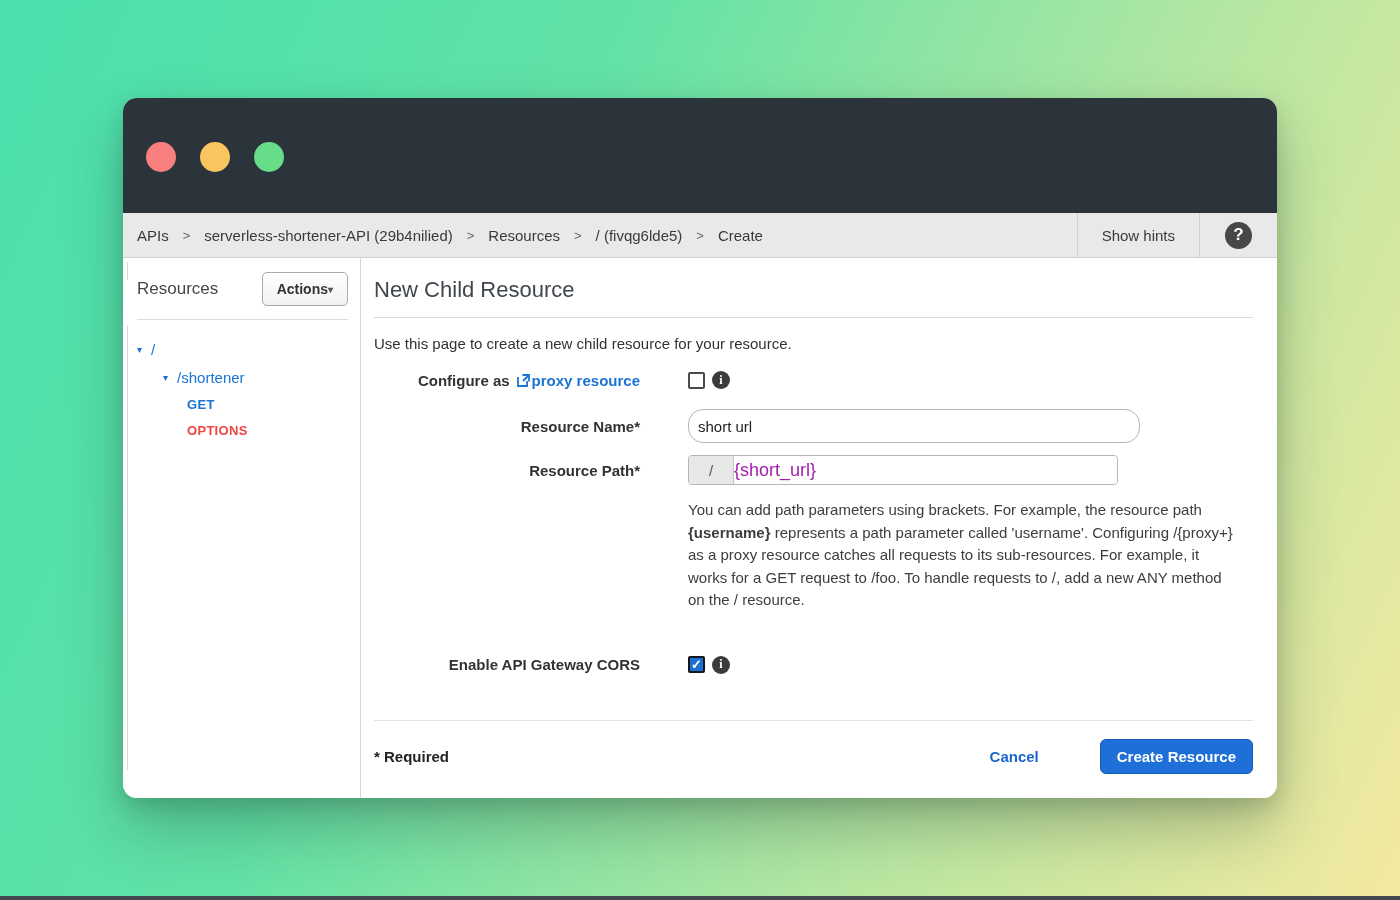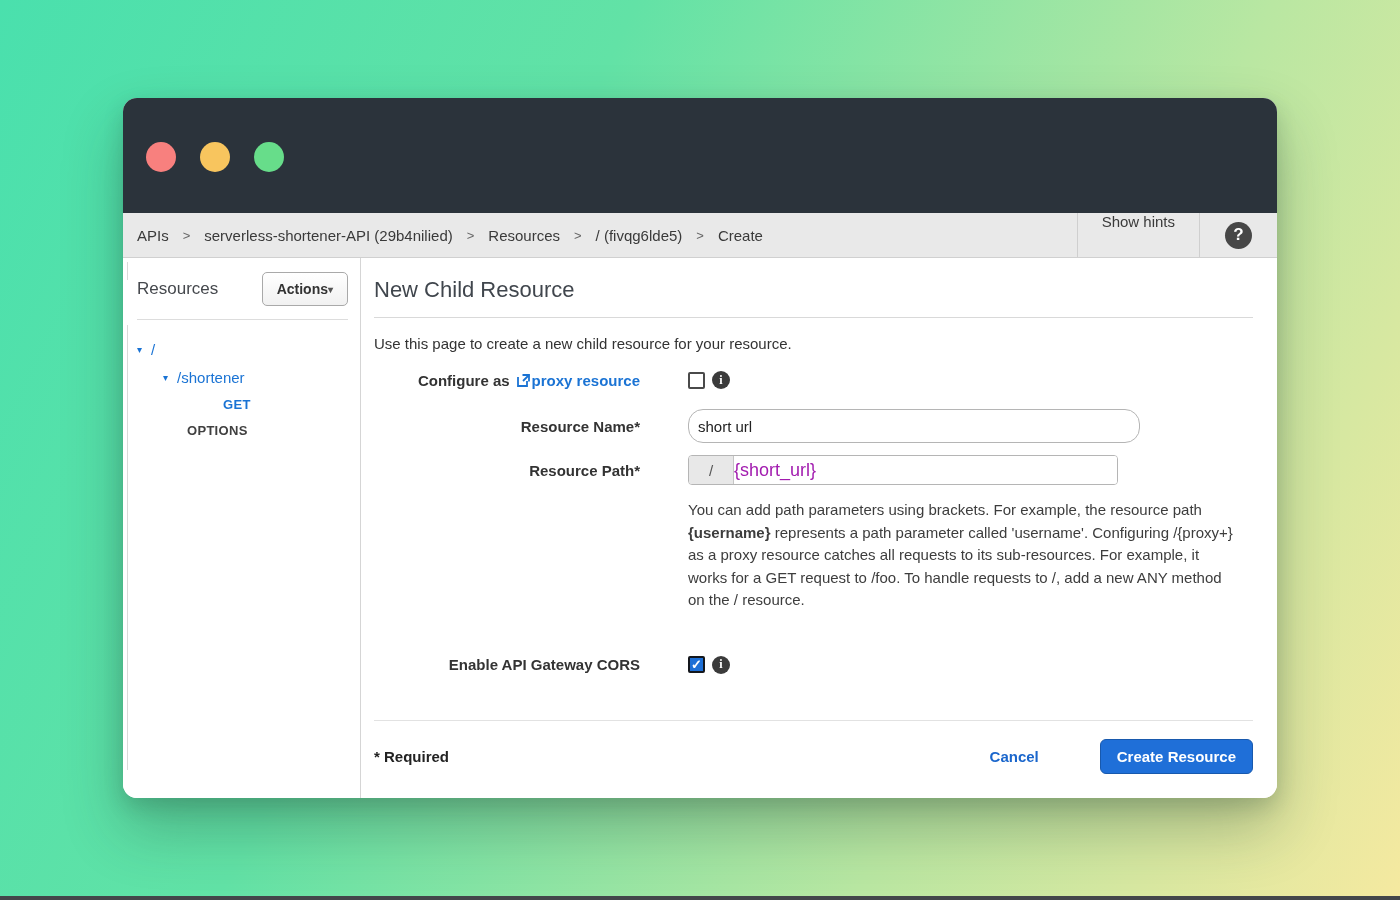--- a/index.html
+++ b/index.html
@@ -19,43 +19,43 @@
   .titlebar{height:115px;background:#2b333b;flex:none;position:relative;}
   .light{position:absolute;top:142px;width:30px;height:30px;border-radius:50%;top:44px;}
   .light.red{left:23px;background:#f8807e;}
   .light.yellow{left:77px;background:#f8c55e;}
   .light.green{left:131px;background:#67dd8a;}
 
   .crumbbar{height:45px;background:#e9e9e9;border-bottom:1px solid #d0d0d0;display:flex;align-items:stretch;flex:none;font-size:15px;color:#3a3a3a;}
   .crumbs{display:flex;align-items:center;gap:14px;padding-left:14px;flex:1;}
   .crumb{cursor:default;}
   .crumb-sep{color:#666;font-size:13px;}
-  .hints{display:flex;padding:0 24px;border-left:1px solid #cfcfcf;color:#3a3a3a;}
+  .hints{display:flex;align-items:center;padding:0 24px;border-left:1px solid #cfcfcf;color:#3a3a3a;}
   .helpbox{display:flex;align-items:center;padding:0 25px;border-left:1px solid #cfcfcf;}
   .help-icon{width:27px;height:27px;border-radius:50%;background:#474747;color:#fff;font-weight:bold;font-size:17px;display:flex;align-items:center;justify-content:center;}
 
   .content{flex:1;display:flex;min-height:0;position:relative;background:#fff;}
   .edge-line{position:absolute;width:1px;background:#d9d9d9;left:4px;}
   .edge-line.seg1{top:4px;height:18px;}
   .edge-line.seg2{top:67px;height:445px;}
 
   .sidebar{width:237px;flex:none;padding:14px 12px 0 14px;position:relative;}
   .side-head{display:flex;align-items:center;justify-content:space-between;padding-bottom:13px;border-bottom:1px solid #ddd;}
   .side-title{font-size:17px;color:#45484d;}
   .actions-btn{display:inline-flex;align-items:center;background:linear-gradient(#ffffff,#f1f1f1);border:1px solid #a9a9a9;border-radius:5px;padding:8px 14px;font-size:14px;font-weight:bold;color:#333;cursor:pointer;}
   .caret{font-size:10px;color:#555;}
   .tree{margin-top:21px;}
   .tree-row{display:flex;align-items:center;gap:9px;margin-bottom:11px;cursor:pointer;}
   .tree-caret{color:#1a73d4;font-size:10px;}
   .tree-link{color:#1a73d4;font-size:15px;}
   .indent1{padding-left:26px;}
   .indent2{padding-left:50px;}
   .method{font-size:13px;font-weight:bold;letter-spacing:.3px;}
-  .method.get{color:#1a73d4;margin-left:36px;}
-  .method.options{color:#404040;text-align:center;}
+  .method.get{color:#1a73d4;}
+  .method.options{color:#ef4444;text-align:center;}
 
   .vdivider{width:1px;background:#d5d5d5;flex:none;}
 
   .main{flex:1;padding:0 24px 0 13px;display:flex;flex-direction:column;}
   .page-title{font-size:22px;color:#40464d;font-weight:400;padding:19px 0 14px;border-bottom:1px solid #d9d9d9;margin:0;}
   .desc{font-size:15px;color:#333;margin-top:17px;}
   .form{margin-top:19px;}
   .frow{display:flex;align-items:center;margin-bottom:12px;}
   .frow.cfg{margin-bottom:20px;}
   .flabel{width:266px;flex:none;text-align:right;font-weight:bold;font-size:15px;color:#333;}

